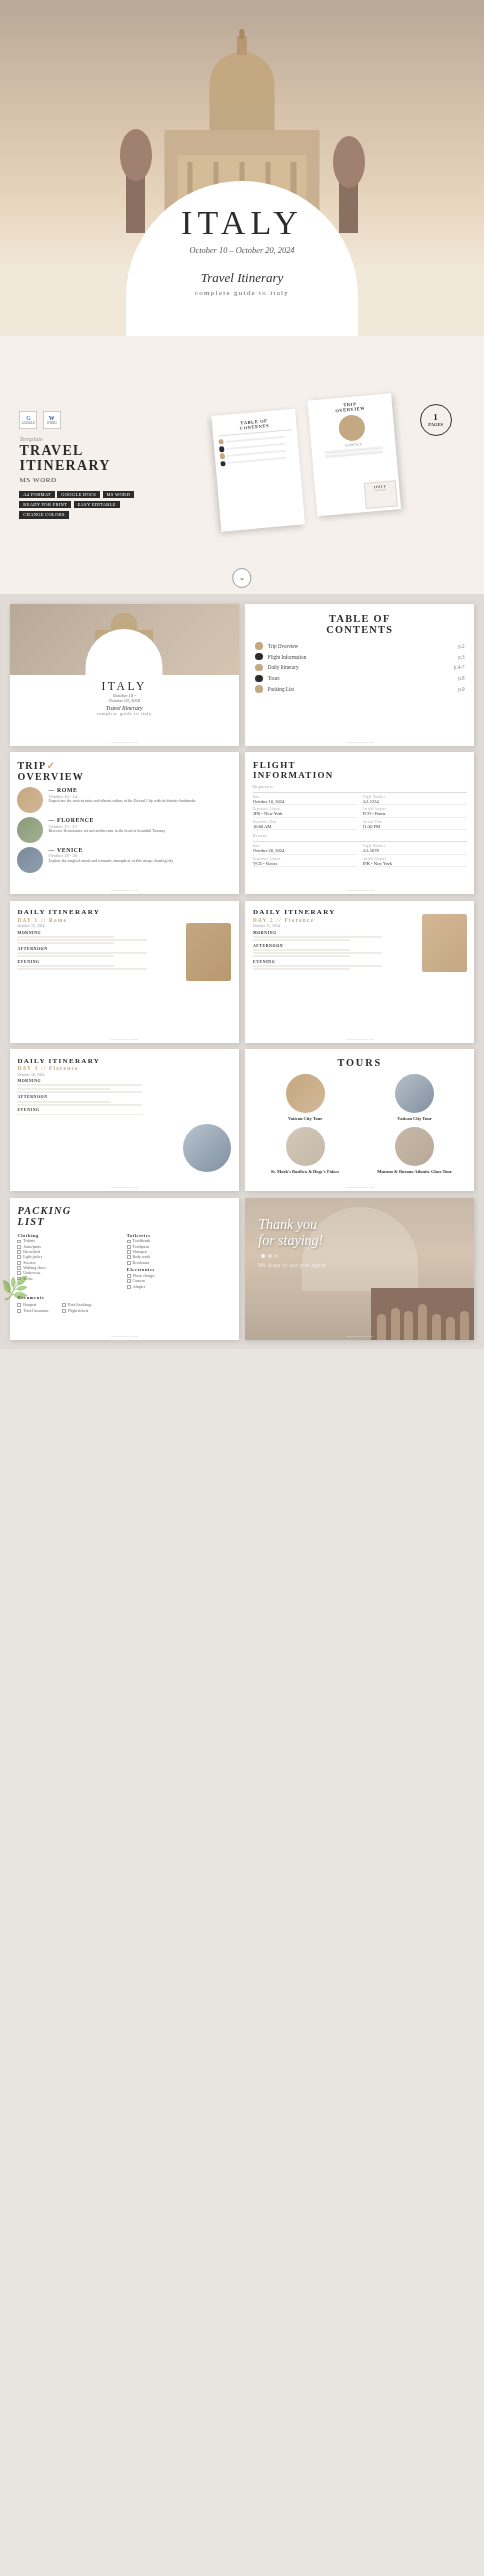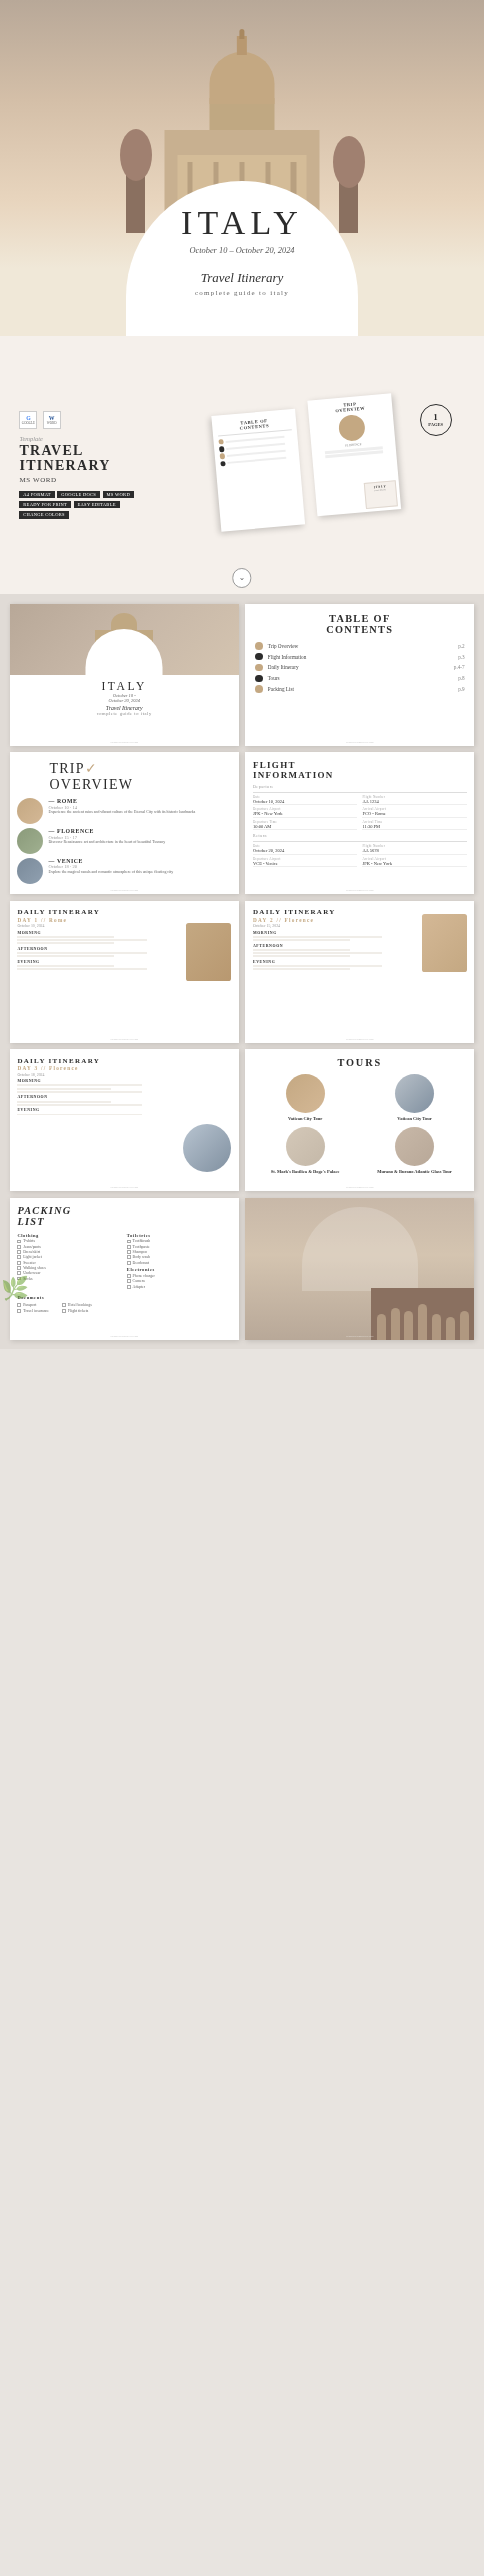--- a/index.html
+++ b/index.html
@@ -324,26 +324,25 @@
       margin-left: auto;
       color: #888;
     }
 
     
     .page-trip-overview {
       height: 142px;
       padding: 7.7px;
     }
     .trip-title {
-      font-size: 14px;
-      font-weight: normal;
+      font-size: 10px;
+      font-weight: bold;
       letter-spacing: 1.3px;
       color: #2c2c2c;
       margin-bottom: 5.2px;
-      margin-left: 32px;
     }
     .trip-checkmark {
       color: #c4a882;
     }
     .trip-city {
       display: flex;
       align-items: flex-start;
       margin: 3.9px 0;
       gap: 5.2px;
     }
@@ -971,17 +970,27 @@
         <div style="width:9px;height:26px;background:#b09880;border-radius:4.5px 4.5px 0 0;"></div>
         <div style="width:9px;height:32px;background:#b09880;border-radius:4.5px 4.5px 0 0;"></div>
         <div style="width:9px;height:29px;background:#b09880;border-radius:4.5px 4.5px 0 0;"></div>
         <div style="width:9px;height:36px;background:#b09880;border-radius:4.5px 4.5px 0 0;"></div>
         <div style="width:9px;height:26px;background:#b09880;border-radius:4.5px 4.5px 0 0;"></div>
         <div style="width:9px;height:22.6px;background:#b09880;border-radius:4.5px 4.5px 0 0;"></div>
         <div style="width:9px;height:29px;background:#b09880;border-radius:4.5px 4.5px 0 0;"></div>
       </div>
     </div>
 
+    <div style="position:absolute;top:19.4px;left:13px;right:0;">
+      <div style="font-size:14px;font-style:italic;color:white;text-shadow:0.6px 0.6px 2.6px rgba(0,0,0,0.3);">Thank you</div>
+      <div style="font-size:14px;font-style:italic;color:white;text-shadow:0.6px 0.6px 2.6px rgba(0,0,0,0.3);">for staying!</div>
+      <div style="display:flex;gap:2.6px;margin-top:5.2px;margin-left:3.2px;">
+        <div style="width:3.9px;height:3.9px;border-radius:50%;background:rgba(255,255,255,0.8);"></div>
+        <div style="width:3.9px;height:3.9px;border-radius:50%;background:rgba(255,255,255,0.5);"></div>
+        <div style="width:3.9px;height:3.9px;border-radius:50%;background:rgba(255,255,255,0.3);"></div>
+      </div>
+      <div style="font-size:5.2px;color:rgba(255,255,255,0.8);margin-top:3.9px;letter-spacing:0.6px;">We hope to see you again</div>
+    </div>
     <div class="url-footer" style="color:rgba(255,255,255,0.5);">ultimatedesignco.etsy.com</div>
   </div>
 
 </section>
 
 
 </body></html>

